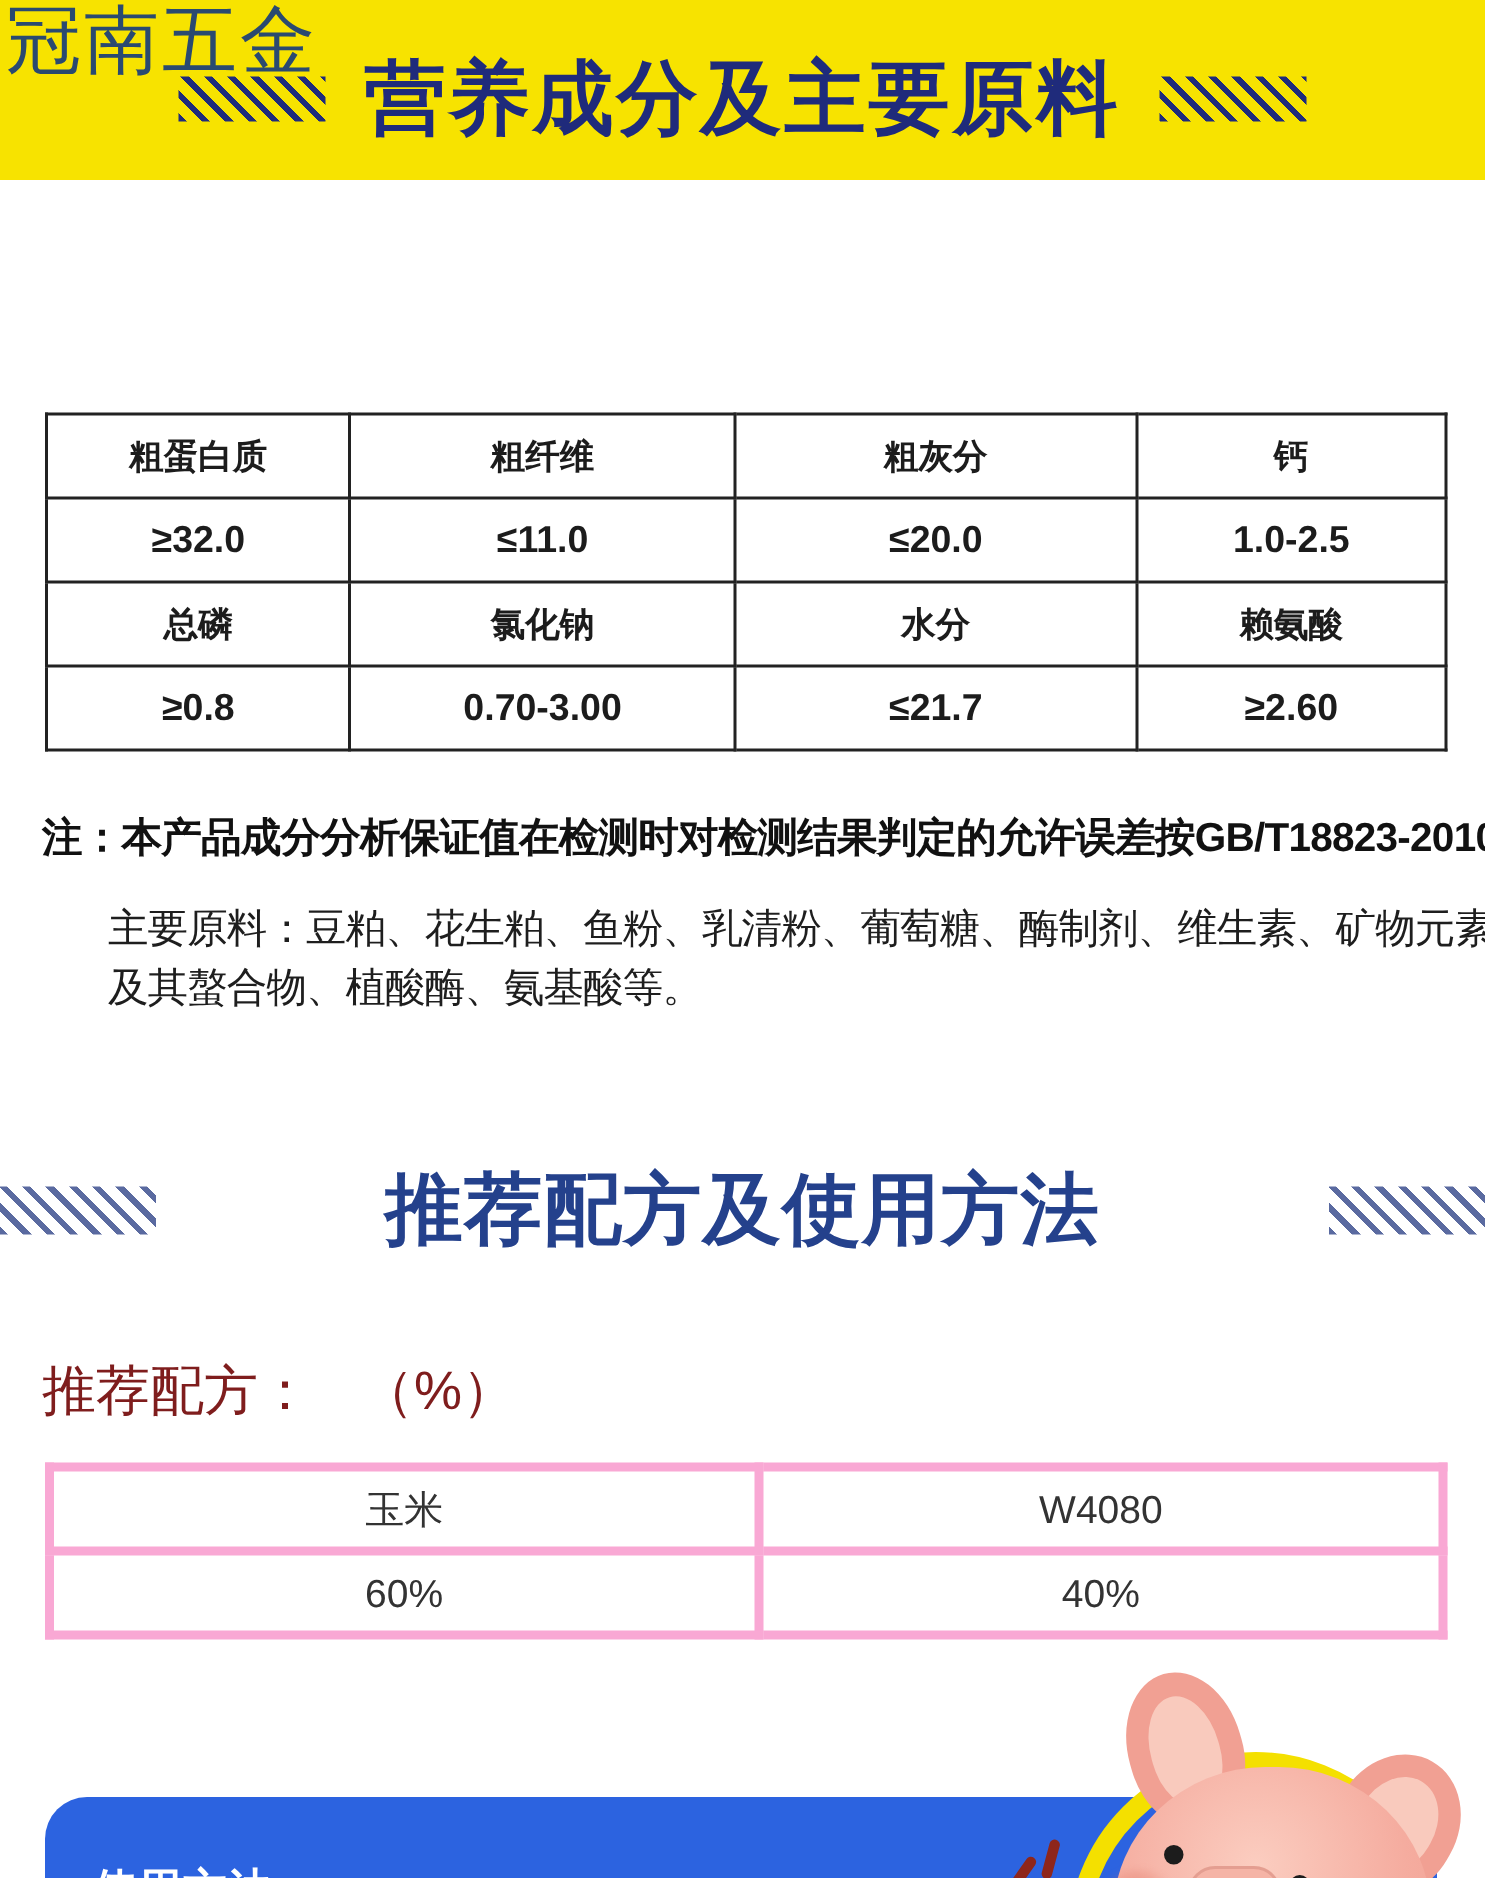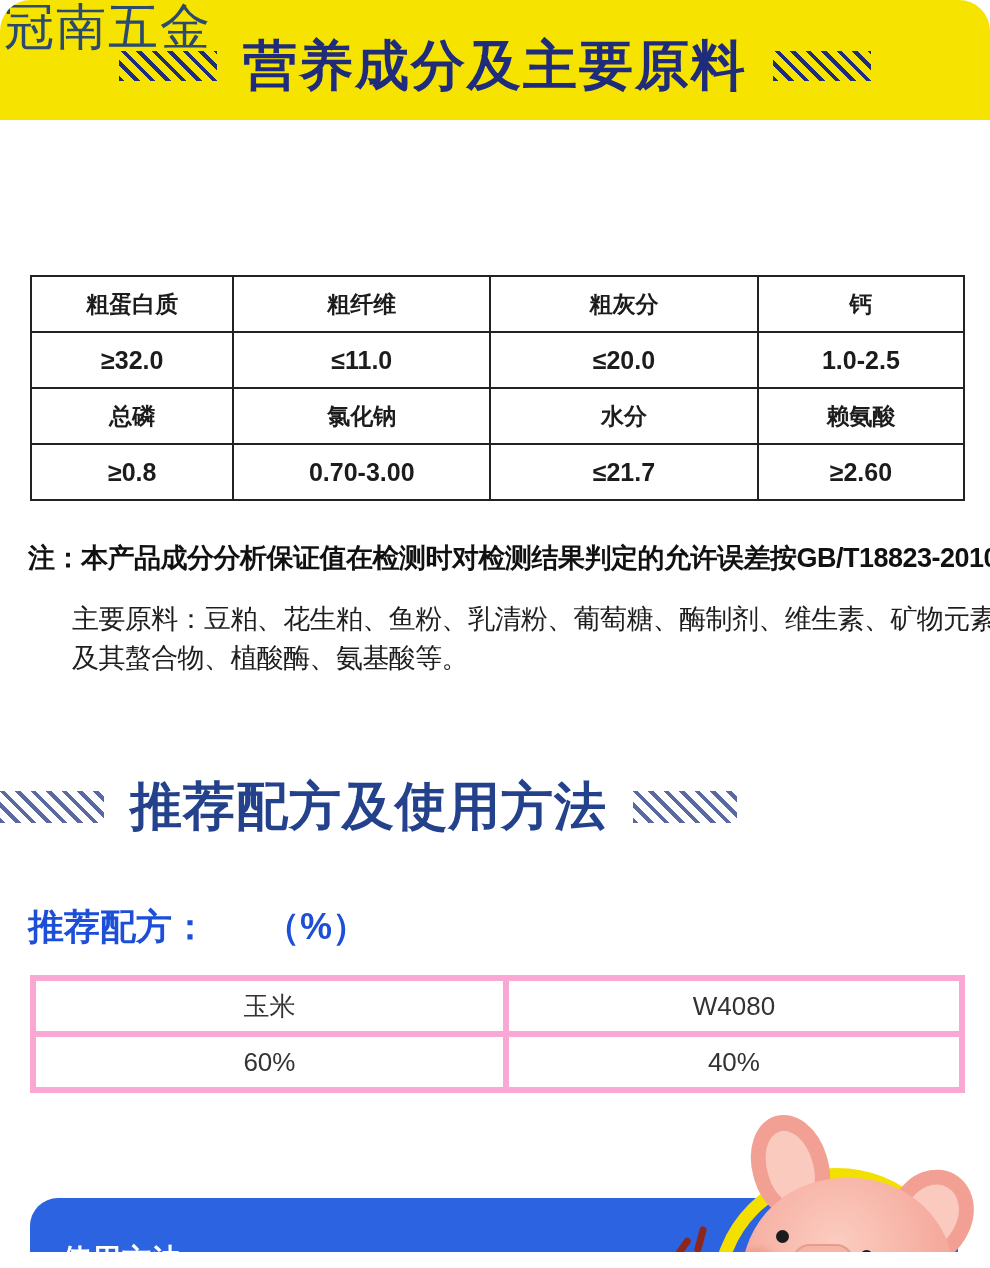--- a/index.html
+++ b/index.html
@@ -6,21 +6,20 @@
   html, body { background: #ffffff; }
   body { font-family: "Liberation Sans", sans-serif; }
 
   .page {
     position: relative;
     width: 990px;
     height: 1252px;
     margin: 0 auto;
     background: #ffffff;
     overflow: hidden;
-    border-radius: 31px;
   }
 
   
   .banner {
     position: absolute;
     left: 0; top: 0;
     width: 990px; height: 120px;
     background: #F7E300;
   }
   .watermark {
@@ -111,44 +110,44 @@
     margin-left: 44px;
   }
 
   
   .recommend-row {
     position: absolute;
     left: 0; top: 772px;
     width: 100%;
     display: flex;
     align-items: center;
-    justify-content: flex-start;
+    justify-content: space-between;
     gap: 26px;
   }
   .hatch-blue {
     width: 104px; height: 32px;
     background: repeating-linear-gradient(45deg, #5A6AA0 0 4px, transparent 4px 11px);
   }
   .recommend-title {
     font-size: 52px;
     font-weight: bold;
     color: #24418C;
     letter-spacing: 1px;
     white-space: nowrap;
   }
 
   
   .formula-heading {
     position: absolute;
     left: 28px; top: 903px;
     display: flex;
-    gap: 56px;
+    gap: 32px;
     font-size: 36px;
-    font-weight: bold;
-    color: #1d4ed8;
+    font-weight: normal;
+    color: #7f1d1d;
     white-space: nowrap;
   }
 
   
   table.formula {
     position: absolute;
     left: 30px; top: 975px;
     width: 935px;
     border-collapse: collapse;
     table-layout: fixed;

